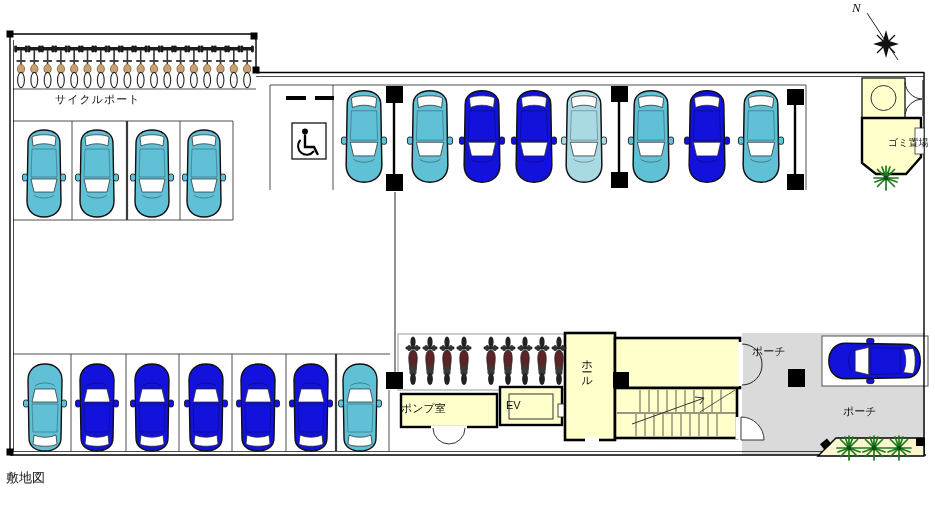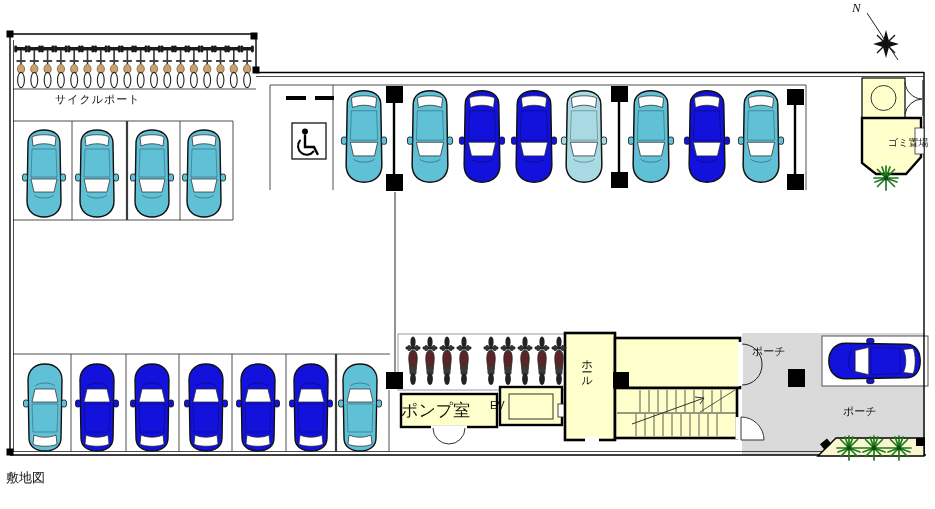--- a/index.html
+++ b/index.html
@@ -3,22 +3,22 @@
 <meta charset="utf-8">
 <style>
   html,body{margin:0;padding:0;background:#fff;}
   .stage{position:relative;width:935px;height:509px;background:#fff;overflow:hidden;
          font-family:"Liberation Sans",sans-serif;}
   .stage svg{position:absolute;left:0;top:0;}
   .label{position:absolute;color:#111;line-height:1.1;white-space:nowrap;}
   .center{text-align:left;}
   .lbl-cycle{left:55px;top:93px;width:160px;font-size:11px;letter-spacing:1px;}
   .lbl-garbage{left:888px;top:137px;width:64px;font-size:10px;}
-  .lbl-pump{left:401px;top:402px;width:88px;font-size:17px;}
-  .lbl-ev{left:490px;top:399px;width:52px;font-size:11px;}
+  .lbl-pump{left:401px;top:402px;width:88px;font-size:11px;}
+  .lbl-ev{left:506px;top:399px;width:52px;font-size:11px;}
   .lbl-hall{left:581px;top:352px;height:84px;font-size:11px;writing-mode:vertical-rl;letter-spacing:2px;}
   .lbl-porch1{left:752px;top:345px;width:64px;font-size:11px;}
   .lbl-porch2{left:843px;top:405px;width:62px;font-size:11px;}
   .lbl-n{left:852px;top:1px;font-size:13px;font-family:"Liberation Serif",serif;font-style:italic;}
   .lbl-caption{left:6px;top:471px;font-size:13px;text-align:center;}
 </style>
 </head>
 <body>
 
 <div class="stage">

